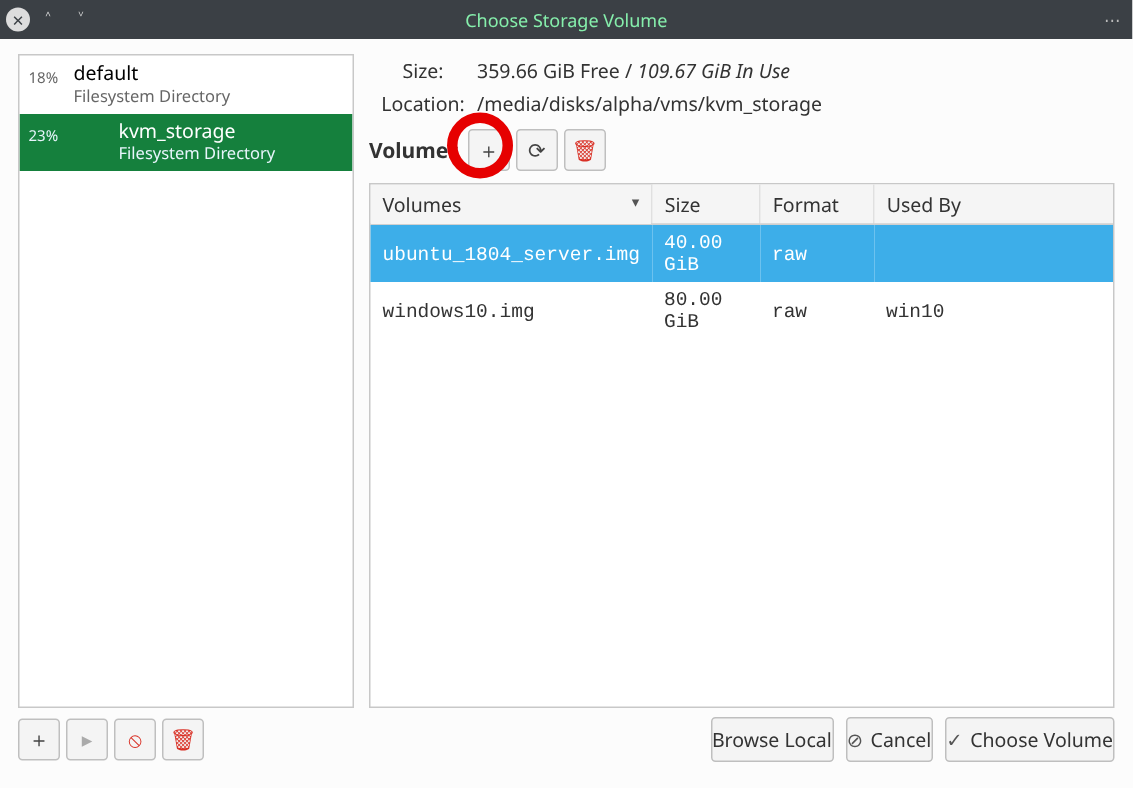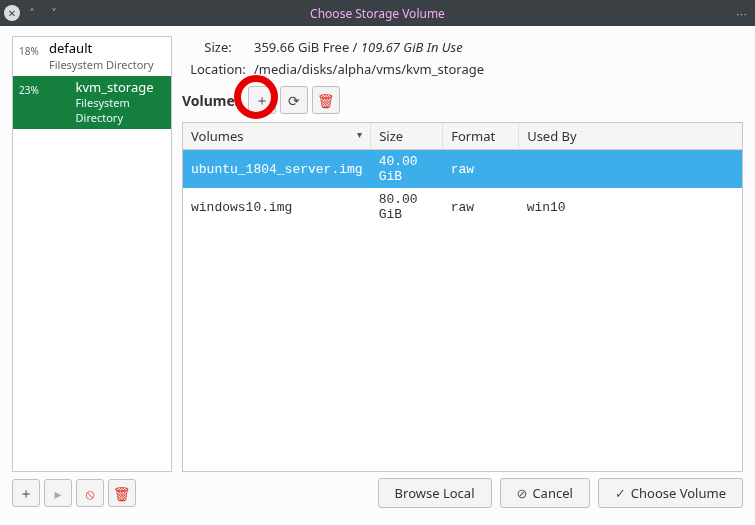--- a/index.html
+++ b/index.html
@@ -2,28 +2,28 @@
 <html><head>
   <meta charset="utf-8">
   <style>
     * { box-sizing: border-box; margin: 0; padding: 0; font-family: "Noto Sans", "Segoe UI", sans-serif; }
     body { width: 755px; height: 525px; background: #fcfcfc; overflow: hidden; }
 
     
     .titlebar { height: 26px; background: #3b4045; color: #eee; display: flex; align-items: center; font-size: 12px; position: relative; }
     .titlebar .win-icons { display: flex; align-items: center; gap: 2px; padding-left: 4px; }
     .titlebar .win-icons span { width: 20px; height: 20px; display: inline-flex; align-items: center; justify-content: center; color: #ddd; font-size: 13px; cursor: pointer; }
-    .titlebar .title { position: absolute; left: 50%; transform: translateX(-50%); font-size: 12px; color: #f0abfc; }
+    .titlebar .title { position: absolute; left: 50%; transform: translateX(-50%); font-size: 12px; color: #86efac; }
     .titlebar .right { margin-left: auto; padding-right: 8px; color: #bbb; font-size: 11px; }
 
     
     .content { display: flex; height: 452px; padding: 10px 12px 6px 12px; gap: 10px; }
 
     
-    .sidebar { width: 160px; display: flex; flex-direction: column; }
+    .sidebar { width: 224px; display: flex; flex-direction: column; }
     .pool-list { flex: 1; border: 1px solid #c8c8c8; background: #fff; overflow: hidden; }
     .pool-item { display: flex; align-items: flex-start; padding: 4px 6px; gap: 6px; cursor: pointer; }
     .pool-item.selected { background: #15803d; color: #fff; gap: 36px; }
     .pool-pct { font-size: 10px; color: #666; padding-top: 3px; width: 24px; }
     .pool-item.selected .pool-pct { color: #e8f5fc; }
     .pool-text { display: flex; flex-direction: column; }
     .pool-name { font-size: 13px; line-height: 1.2; }
     .pool-type { font-size: 11px; color: #666; }
     .pool-item.selected .pool-type { color: #e8f5fc; }
     .icon-btn { width: 28px; height: 28px; border: 1px solid #bfbfbf; background: #f4f4f4; border-radius: 3px; display: inline-flex; align-items: center; justify-content: center; font-size: 14px; color: #444; cursor: pointer; }
@@ -53,21 +53,21 @@
     thead th.sort { position: relative; }
     thead th.sort::after { content: "▾"; position: absolute; right: 8px; font-size: 10px; color: #555; }
     tbody td { padding: 4px 8px; font-family: Liberation Mono, monospace; }
     tbody tr.selected { background: #3daee9; color: #fff; }
     tbody tr.selected td { color: #fff; }
 
     
     .footer { display: flex; padding: 0 12px 10px 12px; align-items: center; }
     .footer-left { display: flex; gap: 4px; }
     .footer-right { margin-left: auto; display: flex; gap: 8px; }
-    .btn { border: 1px solid #bfbfbf; background: #f4f4f4; border-radius: 3px; padding: 5px 16px; font-size: 13px; color: #333; display: inline-flex; align-items: center; gap: 5px; cursor: pointer; }
+    .btn { border: 1px solid #bfbfbf; background: #f4f4f4; border-radius: 3px; padding: 5px 0; font-size: 13px; color: #333; display: inline-flex; align-items: center; gap: 5px; cursor: pointer; }
     .btn .glyph { font-size: 13px; color: #555; }
   </style>
 </head>
 <body>
 
 <div class="titlebar">
   <div class="win-icons">
     <span style="background:#ddd;border-radius:50%;color:#3b4045;width:16px;height:16px;font-size:10px;">✕</span>
     <span>˄</span>
     <span>˅</span>

